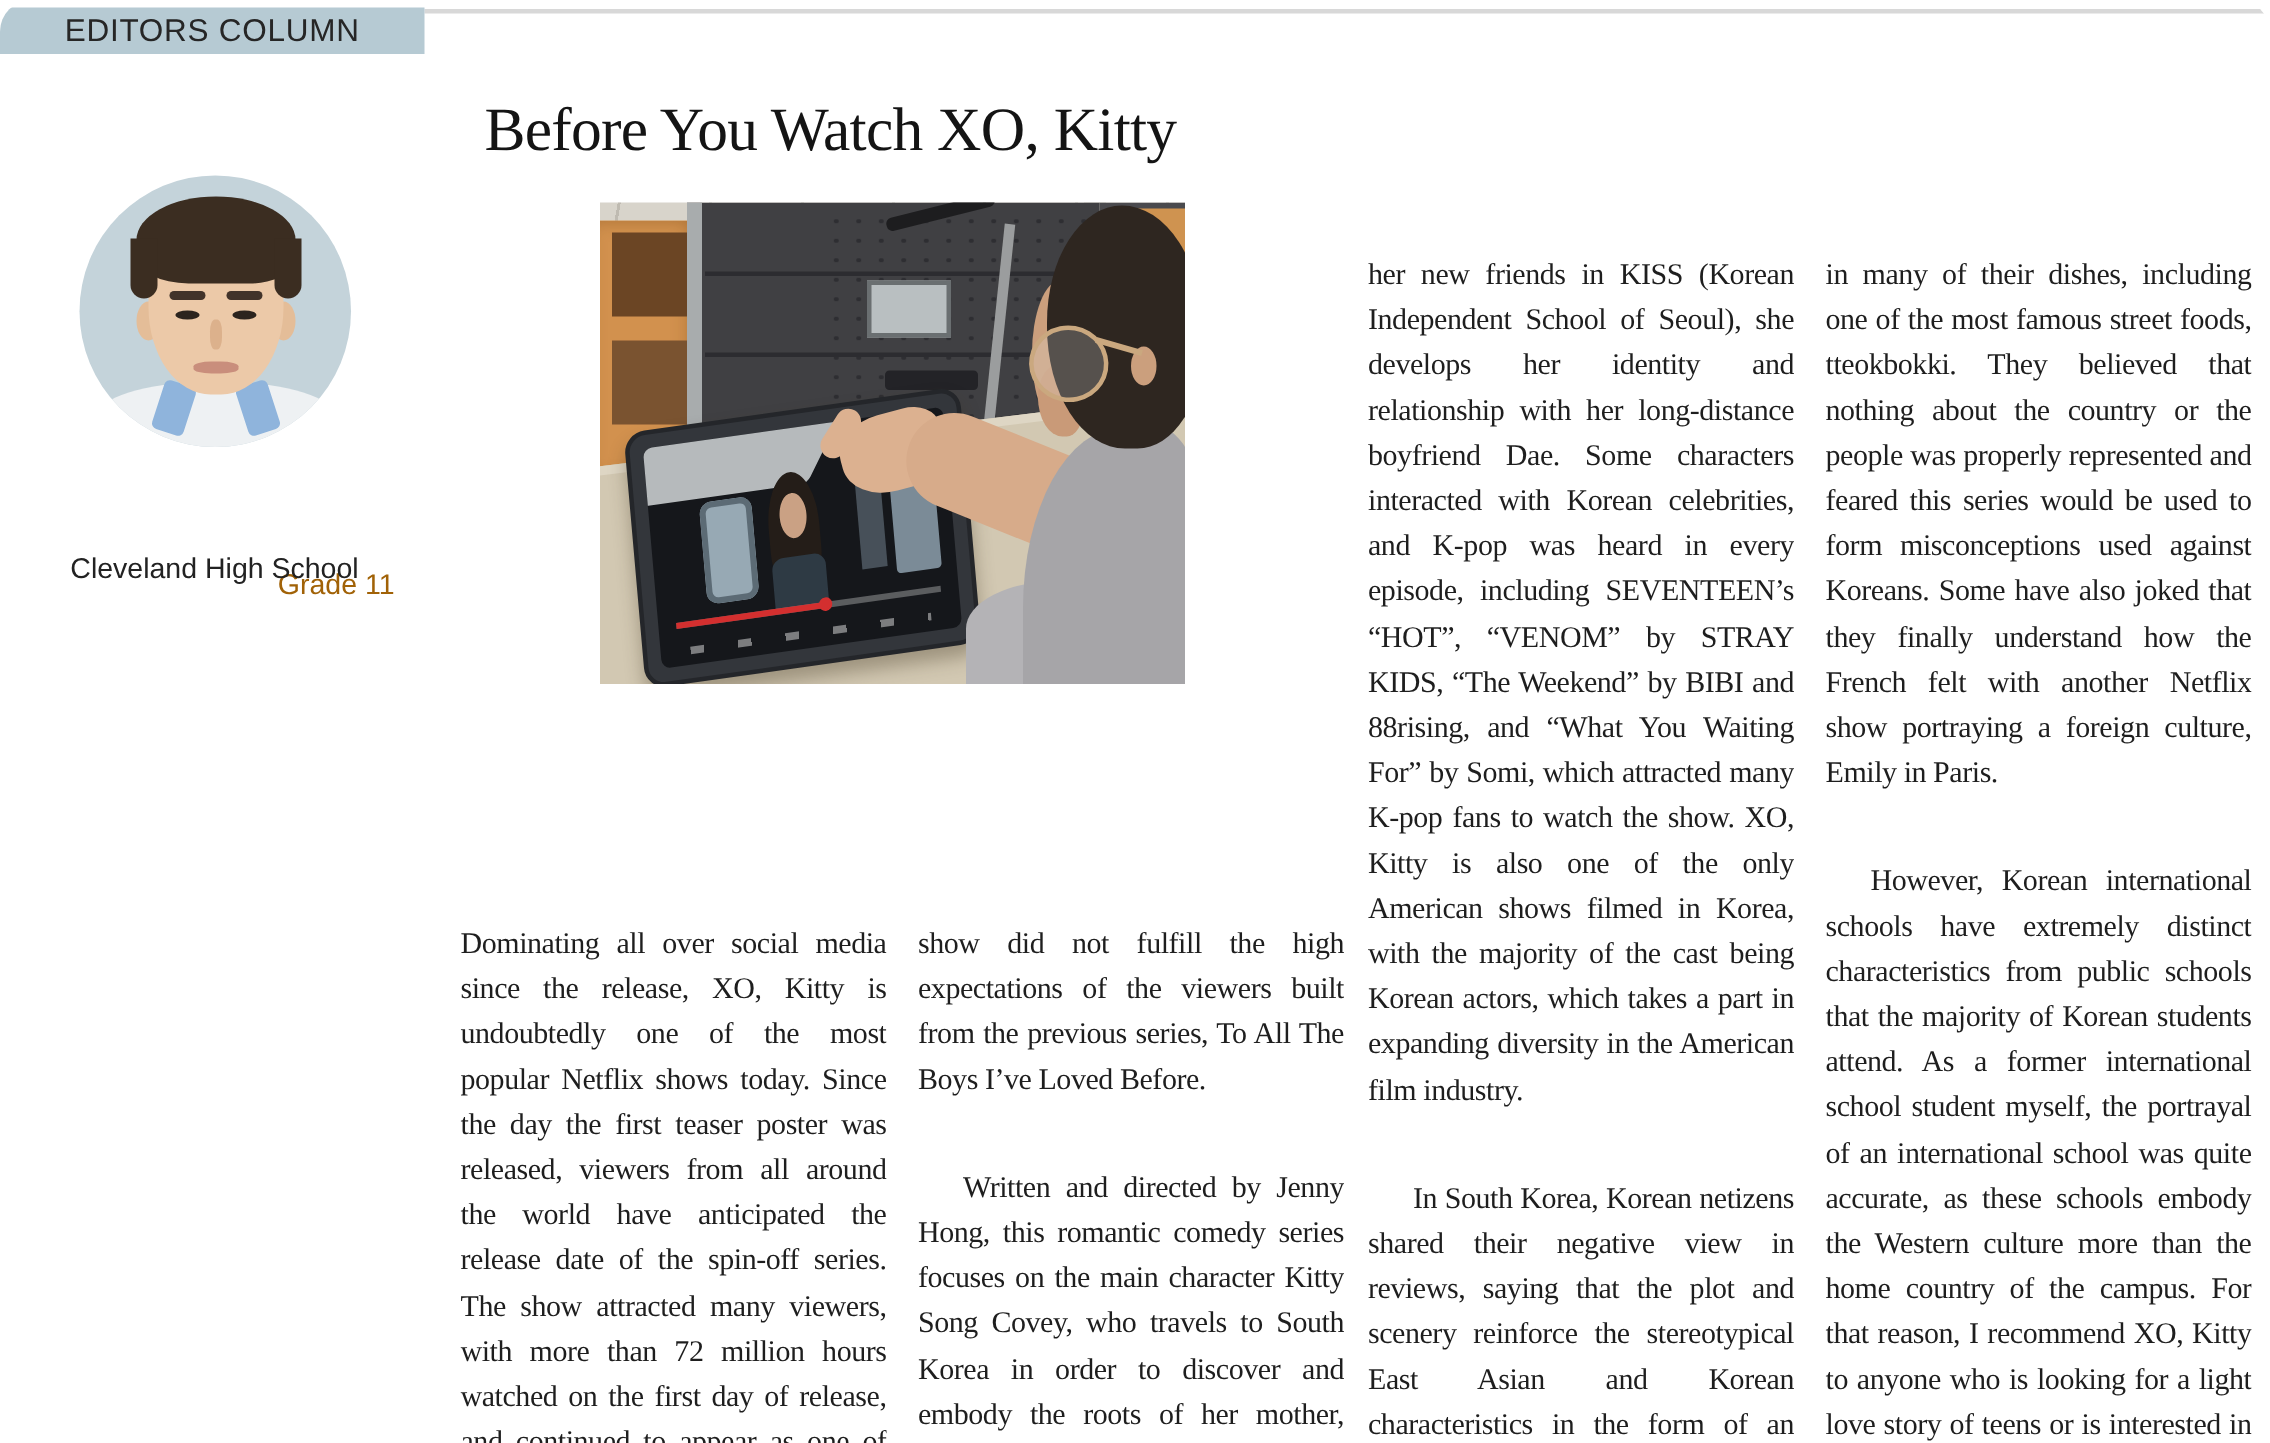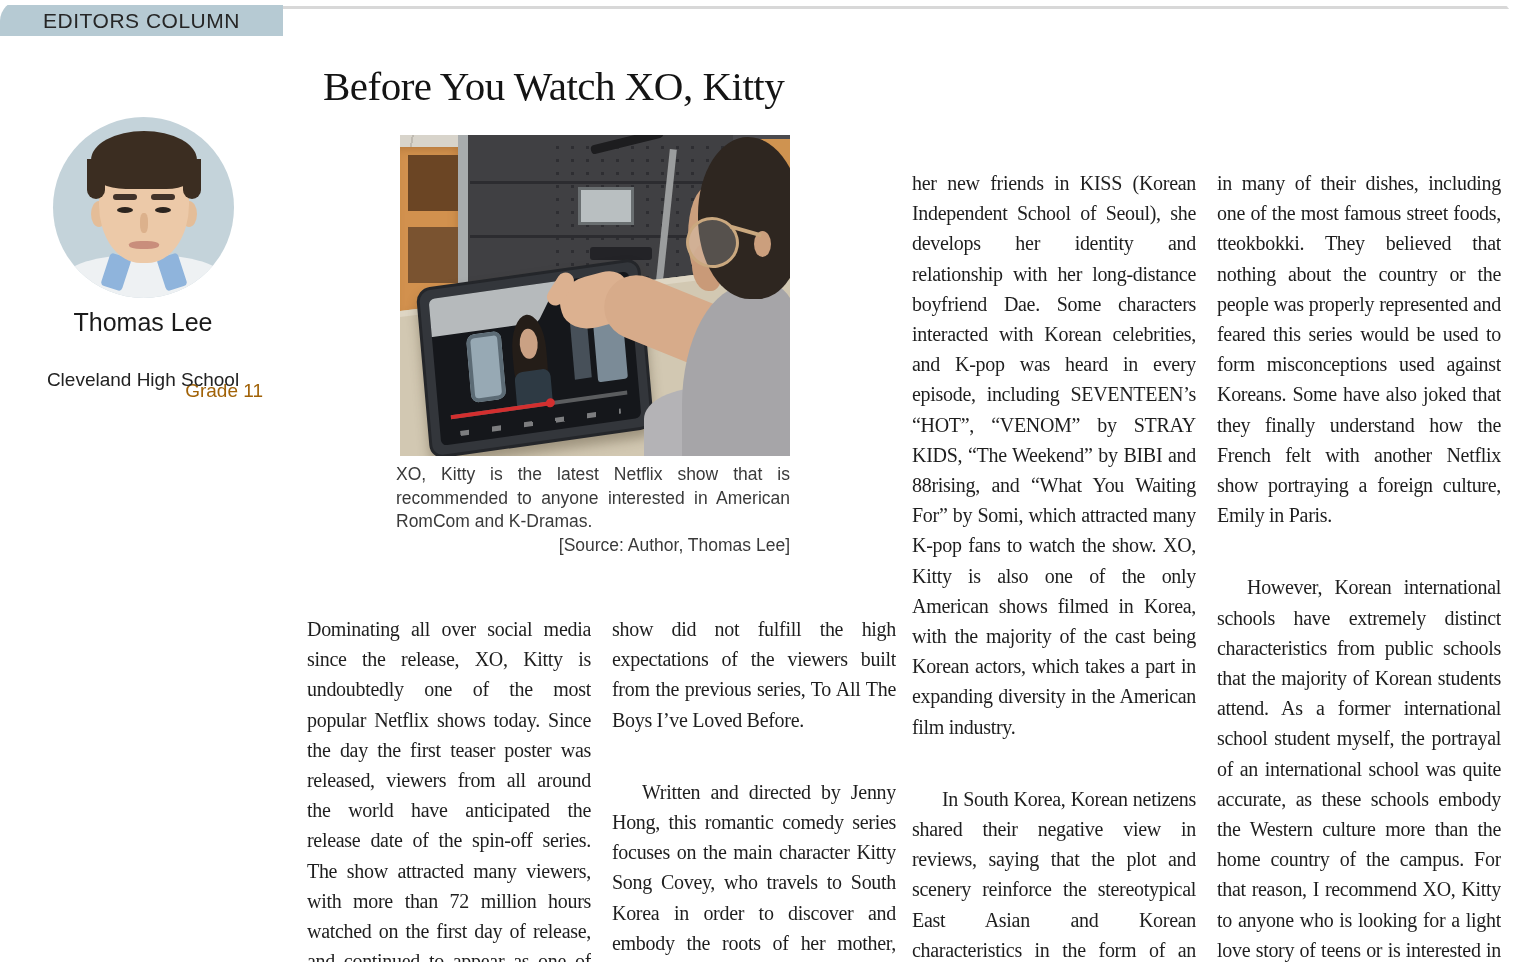--- a/index.html
+++ b/index.html
@@ -143,21 +143,20 @@
     <div class="av-ear-r"></div>
     <div class="av-face"></div>
     <div class="av-hair"></div>
     <div class="av-brow-l"></div>
     <div class="av-brow-r"></div>
     <div class="av-eye-l"></div>
     <div class="av-eye-r"></div>
     <div class="av-nose"></div>
     <div class="av-mouth"></div>
   </div>
-  <div class="author-name">Thomas Lee</div>
   <div class="author-grade">Grade 11</div>
   <div class="author-school">Cleveland High School</div>
 
   <figure class="photo">
     <div class="ph-tiles"></div>
     <div class="ph-wood-left"></div>
     <div class="ph-wood-gap1"></div>
     <div class="ph-wood-gap2"></div>
     <div class="ph-cart"></div>
     <div class="ph-cart-edge"></div>
@@ -196,24 +195,20 @@
     <div class="ph-hoodie2"></div>
     <div class="ph-hoodie"></div>
     <div class="ph-face"></div>
     <div class="ph-cheek"></div>
     <div class="ph-hair"></div>
     <div class="ph-ear"></div>
     <div class="ph-glasses"></div>
     <div class="ph-glasses-arm"></div>
   </figure>
 
-  <div class="caption">
-    <span>XO, Kitty is the latest Netflix show that is recommended to anyone interested in American RomCom and K-Dramas.</span>
-    <span class="src">[Source: Author, Thomas Lee]</span>
-  </div>
 
   <div class="col col1">
     <p>Dominating all over social media since the release, XO, Kitty is undoubtedly one of the most popular Netflix shows today. Since the day the first teaser poster was released, viewers from all around the world have anticipated the release date of the spin-off series. The show attracted many viewers, with more than 72 million hours watched on the first day of release, and continued to appear as one of the top 10 series in 90 countries. Despite the impressive number of views, the</p>
   </div>
   <div class="col col2">
     <p>show did not fulfill the high expectations of the viewers built from the previous series, To All The Boys I’ve Loved Before.</p>
     <p>Written and directed by Jenny Hong, this romantic comedy series focuses on the main character Kitty Song Covey, who travels to South Korea in order to discover and embody the roots of her mother, who had attended the same international school she was accepted to. With help from</p>
   </div>
   <div class="col col3">
     <p>her new friends in KISS (Korean Independent School of Seoul), she develops her identity and relationship with her long-distance boyfriend Dae. Some characters interacted with Korean celebrities, and K-pop was heard in every episode, including SEVENTEEN’s “HOT”, “VENOM” by STRAY KIDS, “The Weekend” by BIBI and 88rising, and “What You Waiting For” by Somi, which attracted many K-pop fans to watch the show. XO, Kitty is also one of the only American shows filmed in Korea, with the majority of the cast being Korean actors, which takes a part in expanding diversity in the American film industry.</p>

